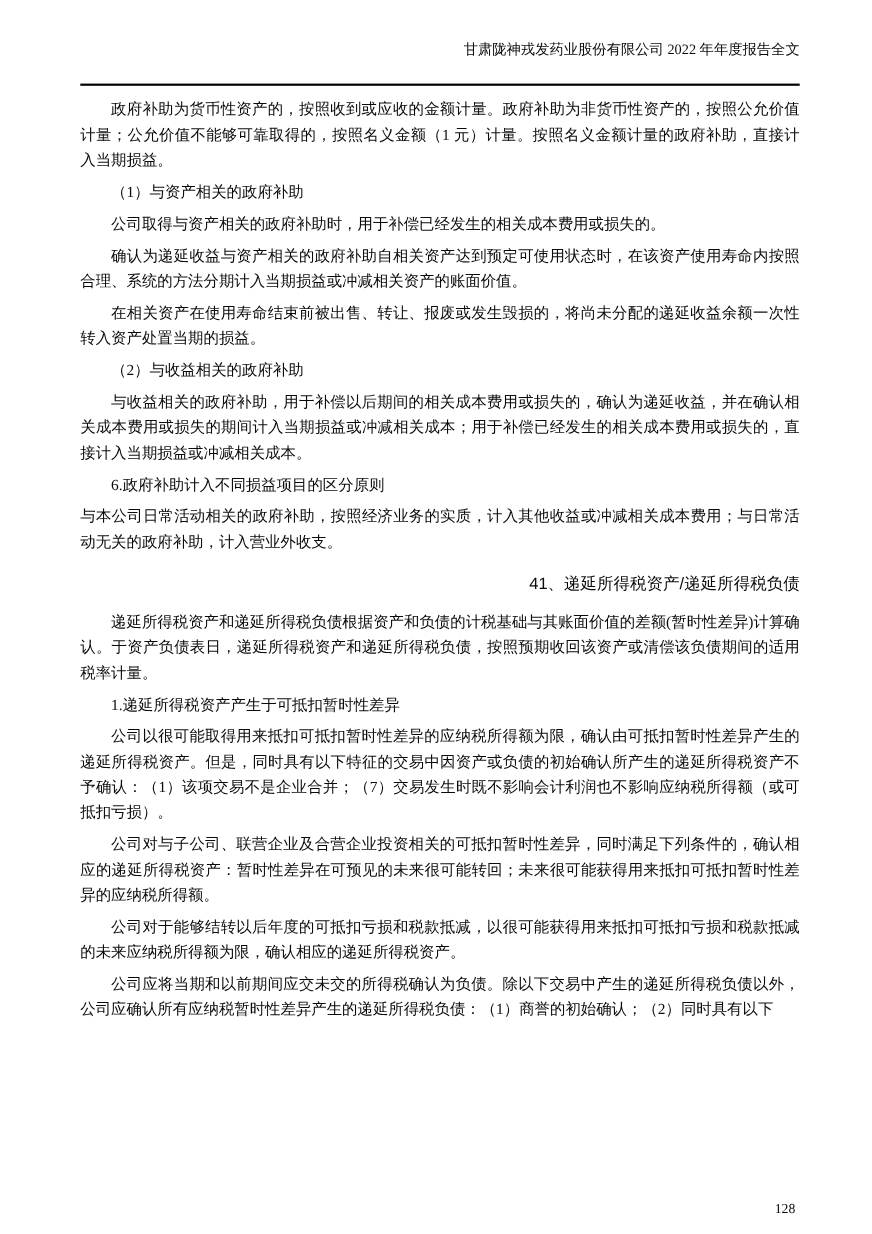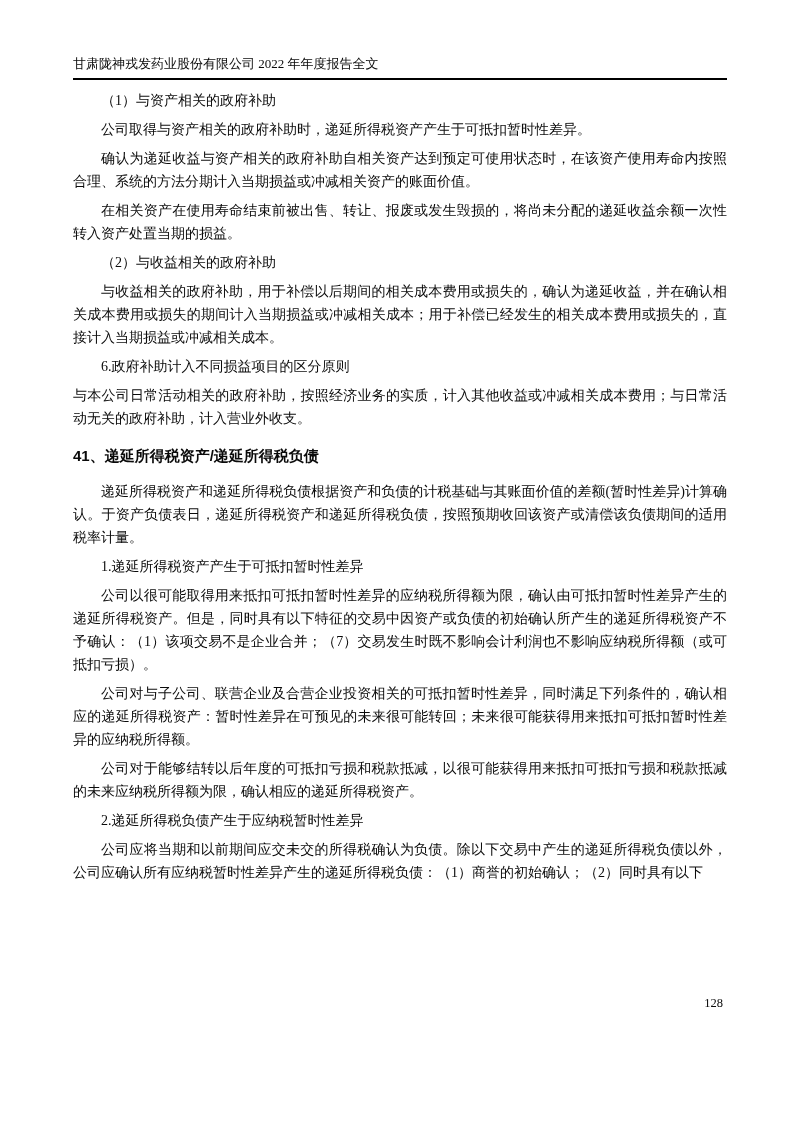--- a/index.html
+++ b/index.html
@@ -17,25 +17,25 @@
   .sheet {
     position: relative;
     width: 793px;
     height: 1122px;
     background: #ffffff;
   }
   .page-header {
     position: absolute;
     left: 73px;
     right: 66px;
-    top: 55px;
-    text-align: left;
+    top: 36px;
+    text-align: right;
     font-size: 13px;
     line-height: 18px;
-    padding-bottom: 5px;
+    padding-bottom: 22px;
     border-bottom: 2px solid #000000;
     white-space: nowrap;
   }
   .content {
     position: absolute;
     left: 73px;
     right: 66px;
     top: 89px;
   }
   .content p {
@@ -46,57 +46,57 @@
     word-break: break-all;
   }
   .content p.indent {
     text-indent: 2em;
   }
   .content p.noindent {
     text-indent: 0;
   }
   .section-heading {
     font-family: "Liberation Sans", "DejaVu Sans", sans-serif;
-    font-weight: bold;
+    font-weight: normal;
     font-size: 15px;
     line-height: 22px;
     margin: 15px 0 13px 0;
-    text-align: left;
+    text-align: right;
   }
   .page-number {
     position: absolute;
-    top: 995px;
+    top: 1091px;
     right: 70px;
     font-size: 12.5px;
     line-height: 16px;
   }
 </style>
 </head>
 <body>
 
 <div class="sheet">
 
   <div class="page-header">
     <span>甘肃陇神戎发药业股份有限公司 2022 年年度报告全文</span>
   </div>
 
   <div class="content">
+    <p class="indent">政府补助为货币性资产的，按照收到或应收的金额计量。政府补助为非货币性资产的，按照公允价值计量；公允价值不能够可靠取得的，按照名义金额（1 元）计量。按照名义金额计量的政府补助，直接计入当期损益。</p>
     <p class="indent">（1）与资产相关的政府补助</p>
-    <p class="indent">公司取得与资产相关的政府补助时，递延所得税资产产生于可抵扣暂时性差异。</p>
+    <p class="indent">公司取得与资产相关的政府补助时，用于补偿已经发生的相关成本费用或损失的。</p>
     <p class="indent">确认为递延收益与资产相关的政府补助自相关资产达到预定可使用状态时，在该资产使用寿命内按照合理、系统的方法分期计入当期损益或冲减相关资产的账面价值。</p>
     <p class="indent">在相关资产在使用寿命结束前被出售、转让、报废或发生毁损的，将尚未分配的递延收益余额一次性转入资产处置当期的损益。</p>
     <p class="indent">（2）与收益相关的政府补助</p>
     <p class="indent">与收益相关的政府补助，用于补偿以后期间的相关成本费用或损失的，确认为递延收益，并在确认相关成本费用或损失的期间计入当期损益或冲减相关成本；用于补偿已经发生的相关成本费用或损失的，直接计入当期损益或冲减相关成本。</p>
     <p class="indent">6.政府补助计入不同损益项目的区分原则</p>
     <p class="noindent">与本公司日常活动相关的政府补助，按照经济业务的实质，计入其他收益或冲减相关成本费用；与日常活动无关的政府补助，计入营业外收支。</p>
     <h2 class="section-heading">41、递延所得税资产/递延所得税负债</h2>
     <p class="indent">递延所得税资产和递延所得税负债根据资产和负债的计税基础与其账面价值的差额(暂时性差异)计算确认。于资产负债表日，递延所得税资产和递延所得税负债，按照预期收回该资产或清偿该负债期间的适用税率计量。</p>
     <p class="indent">1.递延所得税资产产生于可抵扣暂时性差异</p>
     <p class="indent">公司以很可能取得用来抵扣可抵扣暂时性差异的应纳税所得额为限，确认由可抵扣暂时性差异产生的递延所得税资产。但是，同时具有以下特征的交易中因资产或负债的初始确认所产生的递延所得税资产不予确认：（1）该项交易不是企业合并；（7）交易发生时既不影响会计利润也不影响应纳税所得额（或可抵扣亏损）。</p>
     <p class="indent">公司对与子公司、联营企业及合营企业投资相关的可抵扣暂时性差异，同时满足下列条件的，确认相应的递延所得税资产：暂时性差异在可预见的未来很可能转回；未来很可能获得用来抵扣可抵扣暂时性差异的应纳税所得额。</p>
     <p class="indent">公司对于能够结转以后年度的可抵扣亏损和税款抵减，以很可能获得用来抵扣可抵扣亏损和税款抵减的未来应纳税所得额为限，确认相应的递延所得税资产。</p>
-    <p class="indent">2.递延所得税负债产生于应纳税暂时性差异</p>
     <p class="indent">公司应将当期和以前期间应交未交的所得税确认为负债。除以下交易中产生的递延所得税负债以外，公司应确认所有应纳税暂时性差异产生的递延所得税负债：（1）商誉的初始确认；（2）同时具有以下</p>
   </div>
 
   <div class="page-number">128</div>
 
 </div>
 
 </body></html>

